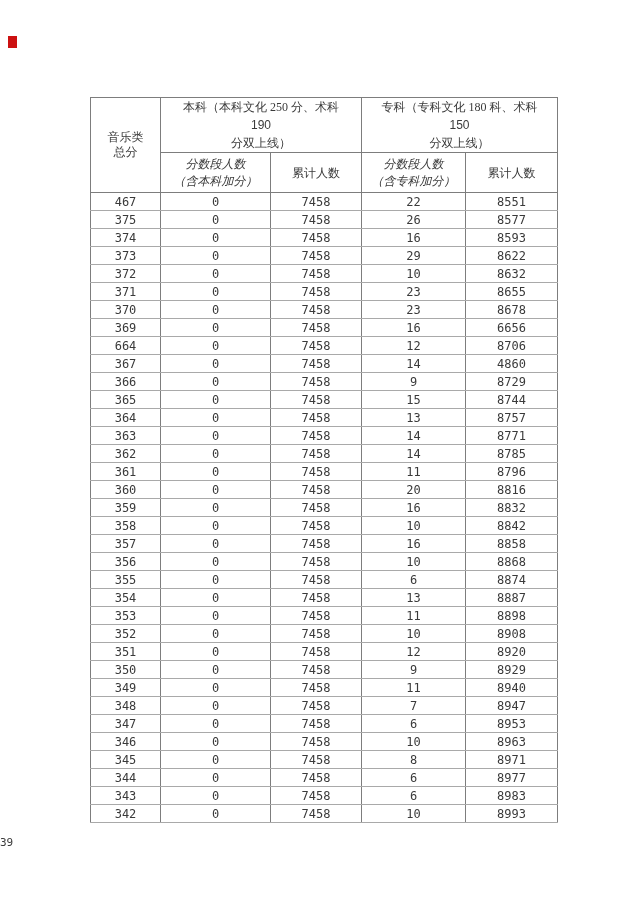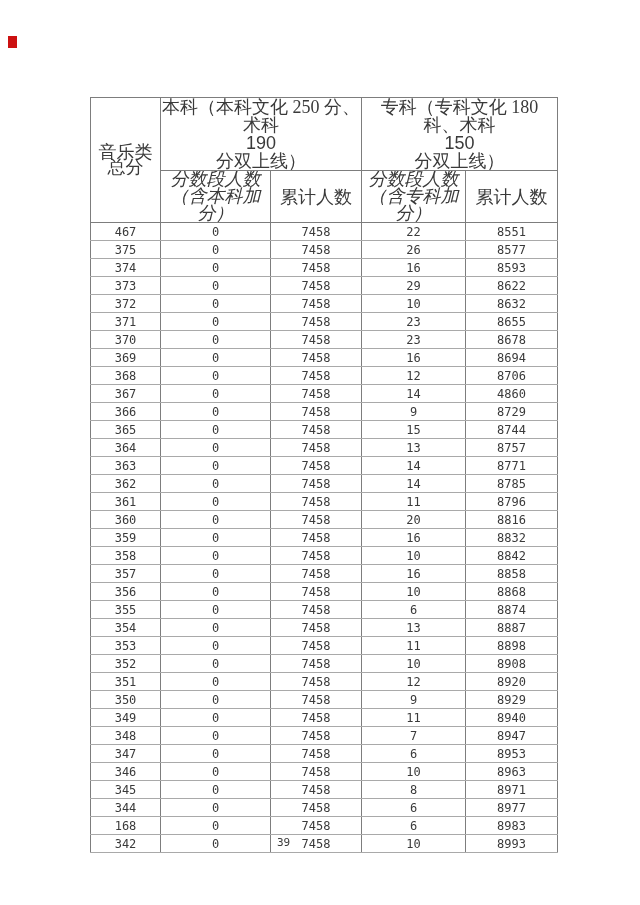--- a/index.html
+++ b/index.html
@@ -39,41 +39,40 @@
     font-weight: normal;
     overflow: hidden;
   }
   table.score-table td {
     border-top-color: #a9a9a9;
     border-bottom-color: #a9a9a9;
   }
   tr.group-header-row { height: 55px; }
   tr.sub-header-row   { height: 40px; }
   .score-table th {
-    font-size: 18px;
+    font-size: 12px;
     line-height: 18px;
     color: #3a3a3a;
     margin-top: 21px;
   }
   .score-table tbody td {
     font-family: "DejaVu Sans Mono", monospace;
     font-size: 12px;
     color: #3a3a3a;
     height: 17px;
   }
   .hdr-line { display: block; }
   .sub-line { display: block; line-height: 17px; font-style: italic; }
   .corner-line { display: block; line-height: 15px; }
   .num { font-family: Liberation Sans, sans-serif; }
   .page-number {
     position: absolute;
     left: 0;
     top: 836px;
     width: 567px;
-    text-align: center;
     font-family: "DejaVu Sans Mono", monospace;
     font-size: 11px;
     color: #3a3a3a;
   }
 </style>
 </head>
 <body>
 
 <div class="red-mark" style="background: rgb(204, 17, 17);"></div>
 
@@ -163,24 +162,24 @@
         <td>0</td>
         <td>7458</td>
         <td>23</td>
         <td>8678</td>
       </tr>
       <tr>
         <td>369</td>
         <td>0</td>
         <td>7458</td>
         <td>16</td>
-        <td>8694</td>
-      </tr>
-      <tr>
-        <td>368</td>
+        <td>6656</td>
+      </tr>
+      <tr>
+        <td>664</td>
         <td>0</td>
         <td>7458</td>
         <td>12</td>
         <td>8706</td>
       </tr>
       <tr>
         <td>367</td>
         <td>0</td>
         <td>7458</td>
         <td>14</td>
@@ -341,21 +340,21 @@
         <td>8971</td>
       </tr>
       <tr>
         <td>344</td>
         <td>0</td>
         <td>7458</td>
         <td>6</td>
         <td>8977</td>
       </tr>
       <tr>
-        <td>168</td>
+        <td>343</td>
         <td>0</td>
         <td>7458</td>
         <td>6</td>
         <td>8983</td>
       </tr>
       <tr>
         <td>342</td>
         <td>0</td>
         <td>7458</td>
         <td>10</td>

